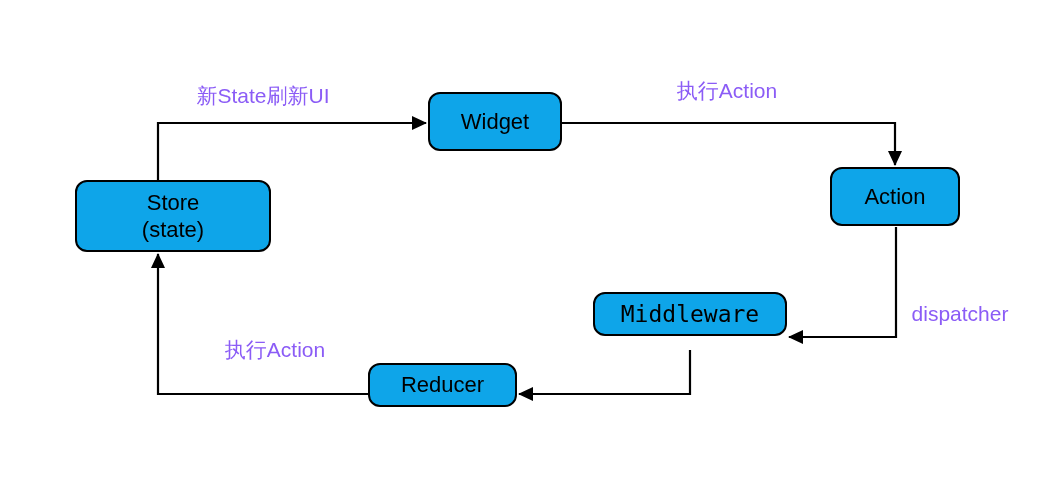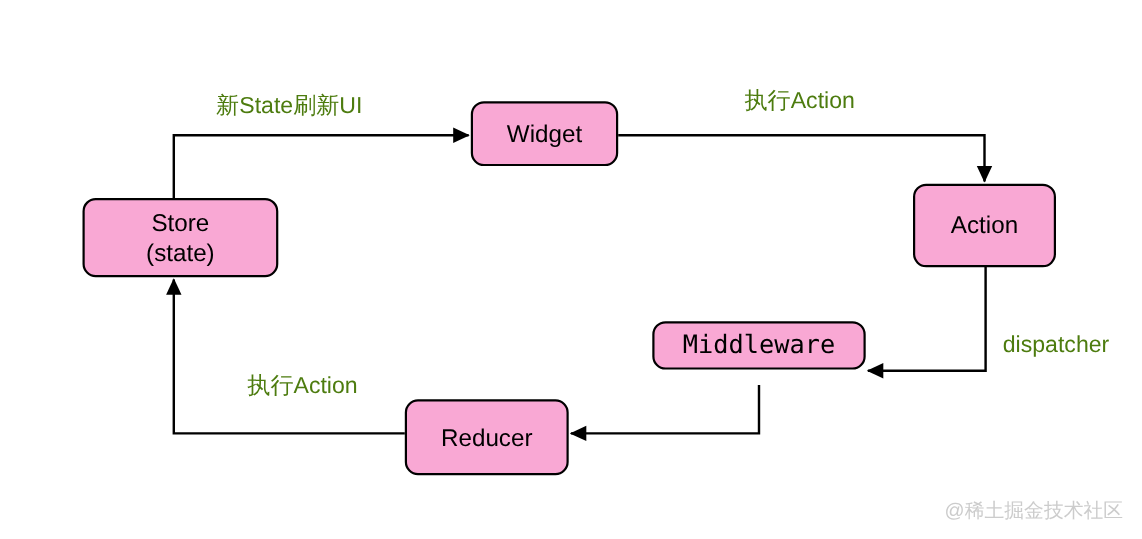--- a/index.html
+++ b/index.html
@@ -24,42 +24,42 @@
   }
   .wires path.edge {
     fill: none;
     stroke: #000000;
     stroke-width: 2.2;
     stroke-linejoin: miter;
   }
   .node {
     position: absolute;
     box-sizing: border-box;
-    background: #f9a8d4;
+    background: #0ea5e9;
     border: 2.5px solid #000000;
     border-radius: 12px;
     display: flex;
     flex-direction: column;
     align-items: center;
     justify-content: center;
     color: #000000;
     font-size: 22px;
     line-height: 1.25;
     text-align: center;
   }
-  .node--store      { left: 75px;  top: 180px; width: 178px; height: 72px; }
+  .node--store      { left: 75px;  top: 180px; width: 196px; height: 72px; }
   .node--widget     { left: 428px; top: 92px;  width: 134px; height: 59px; }
-  .node--action     { left: 830px; top: 167px; width: 130px; height: 76px; }
+  .node--action     { left: 830px; top: 167px; width: 130px; height: 59px; }
   .node--middleware { left: 593px; top: 292px; width: 194px; height: 44px;
                       font-family: "DejaVu Sans Mono", monospace; font-size: 23px; }
-  .node--reducer    { left: 368px; top: 363px; width: 149px; height: 69px; }
+  .node--reducer    { left: 368px; top: 363px; width: 149px; height: 44px; }
 
   .edge-label {
     position: absolute;
-    color: #4d7c0f;
+    color: #8b5cf6;
     font-size: 21px;
     white-space: nowrap;
     transform: translateX(-50%);
   }
   .label--refresh    { left: 263px; top: 82px; }
   .label--execute    { left: 727px; top: 77px; text-align: right; }
   .label--dispatcher { left: 960px; top: 264px; margin-top: 38px; }
   .label--update     { left: 275px; top: 336px; }
 
   .watermark {
@@ -111,15 +111,14 @@
   </div>
 
   <div class="edge-label label--refresh">新State刷新UI</div>
 
   <div class="edge-label label--execute">执行Action</div>
 
   <div class="edge-label label--dispatcher">dispatcher</div>
 
   <div class="edge-label label--update">执行Action</div>
 
-  <div class="watermark">@稀土掘金技术社区</div>
 
 </div>
 
 </body></html>

